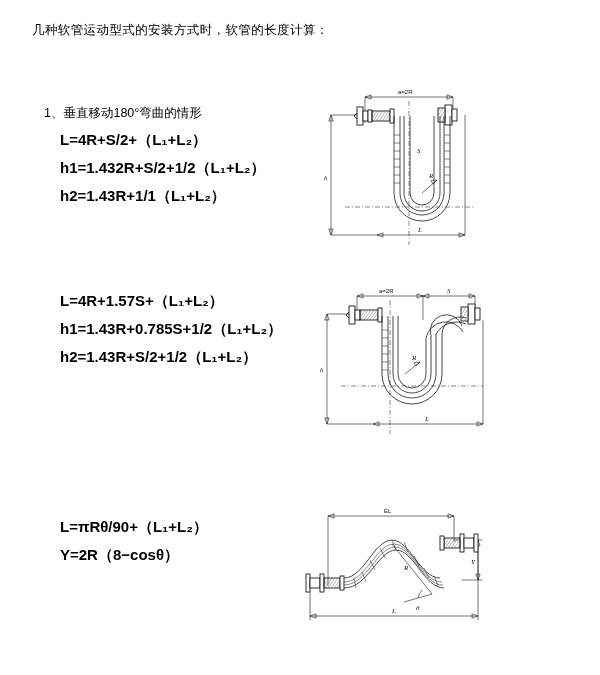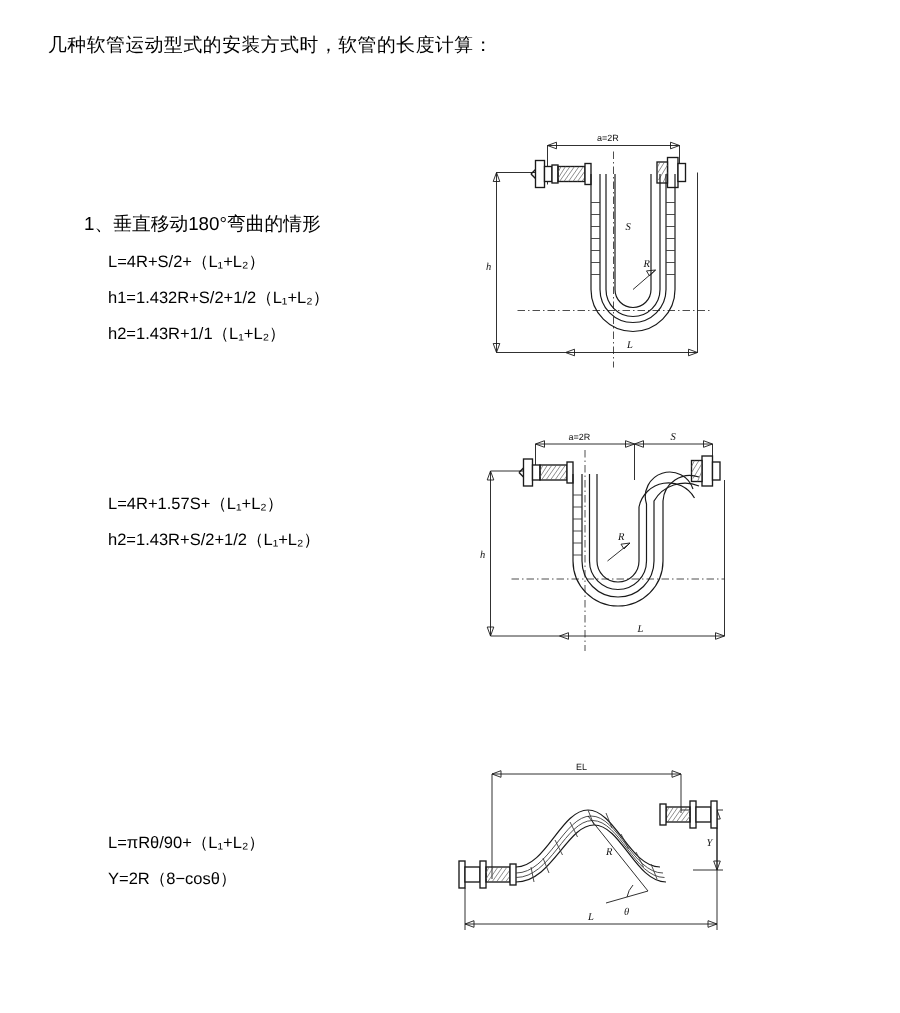--- a/index.html
+++ b/index.html
@@ -32,34 +32,34 @@
     position: absolute;
     left: 0;
     width: 600px;
   }
   .sec1 { top: 105px; }
   .sec2 { top: 292px; }
   .sec3 { top: 518px; }
 
   .text-col {
     position: absolute;
-    left: 56px;
+    left: 44px;
     top: 0;
     width: 260px;
-    margin-top: 36px;
   }
   .sec-title {
     font-size: 12.5px;
     margin: 0 0 9px 0;
     white-space: nowrap;
   }
   .formula {
-    font-size: 11px;
+    font-size: 15px;
     margin: 0 0 9px 16px;
     white-space: nowrap;
+    font-weight: bold;
   }
   .fig {
     position: absolute;
     top: -30px;
   }
   .fig1 { left: 305px; }
   .fig2 { left: 305px; top: -18px; }
   .fig3 { left: 292px; top: -20px; }
 
   svg { display: block; }
@@ -170,20 +170,21 @@
         <path class="dim" d="M160 160 l-6 -2.2 v4.4 z" fill="#1a1a1a"></path>
         <text class="lbl-i" x="113" y="157">L</text>
         <line class="dim" x1="160" y1="40" x2="160" y2="160"></line>
       </svg>
     </div>
   </div>
 
   <div class="section sec2">
     <div class="text-col">
       <p class="formula">L=4R+1.57S+（L₁+L₂）</p>
+      <p class="formula">h1=1.43R+0.785S+1/2（L₁+L₂）</p>
       <p class="formula">h2=1.43R+S/2+1/2（L₁+L₂）</p>
     </div>
 
     <div class="fig fig2">
       <svg width="190" height="175" viewBox="0 0 190 175">
 
         <line class="dim" x1="52" y1="22" x2="118" y2="22"></line>
         <path class="dim" d="M52 22 l6 -2.2 v4.4 z" fill="#1a1a1a"></path>
         <path class="dim" d="M118 22 l-6 -2.2 v4.4 z" fill="#1a1a1a"></path>
         <text class="lbl" x="74" y="19">a=2R</text>

